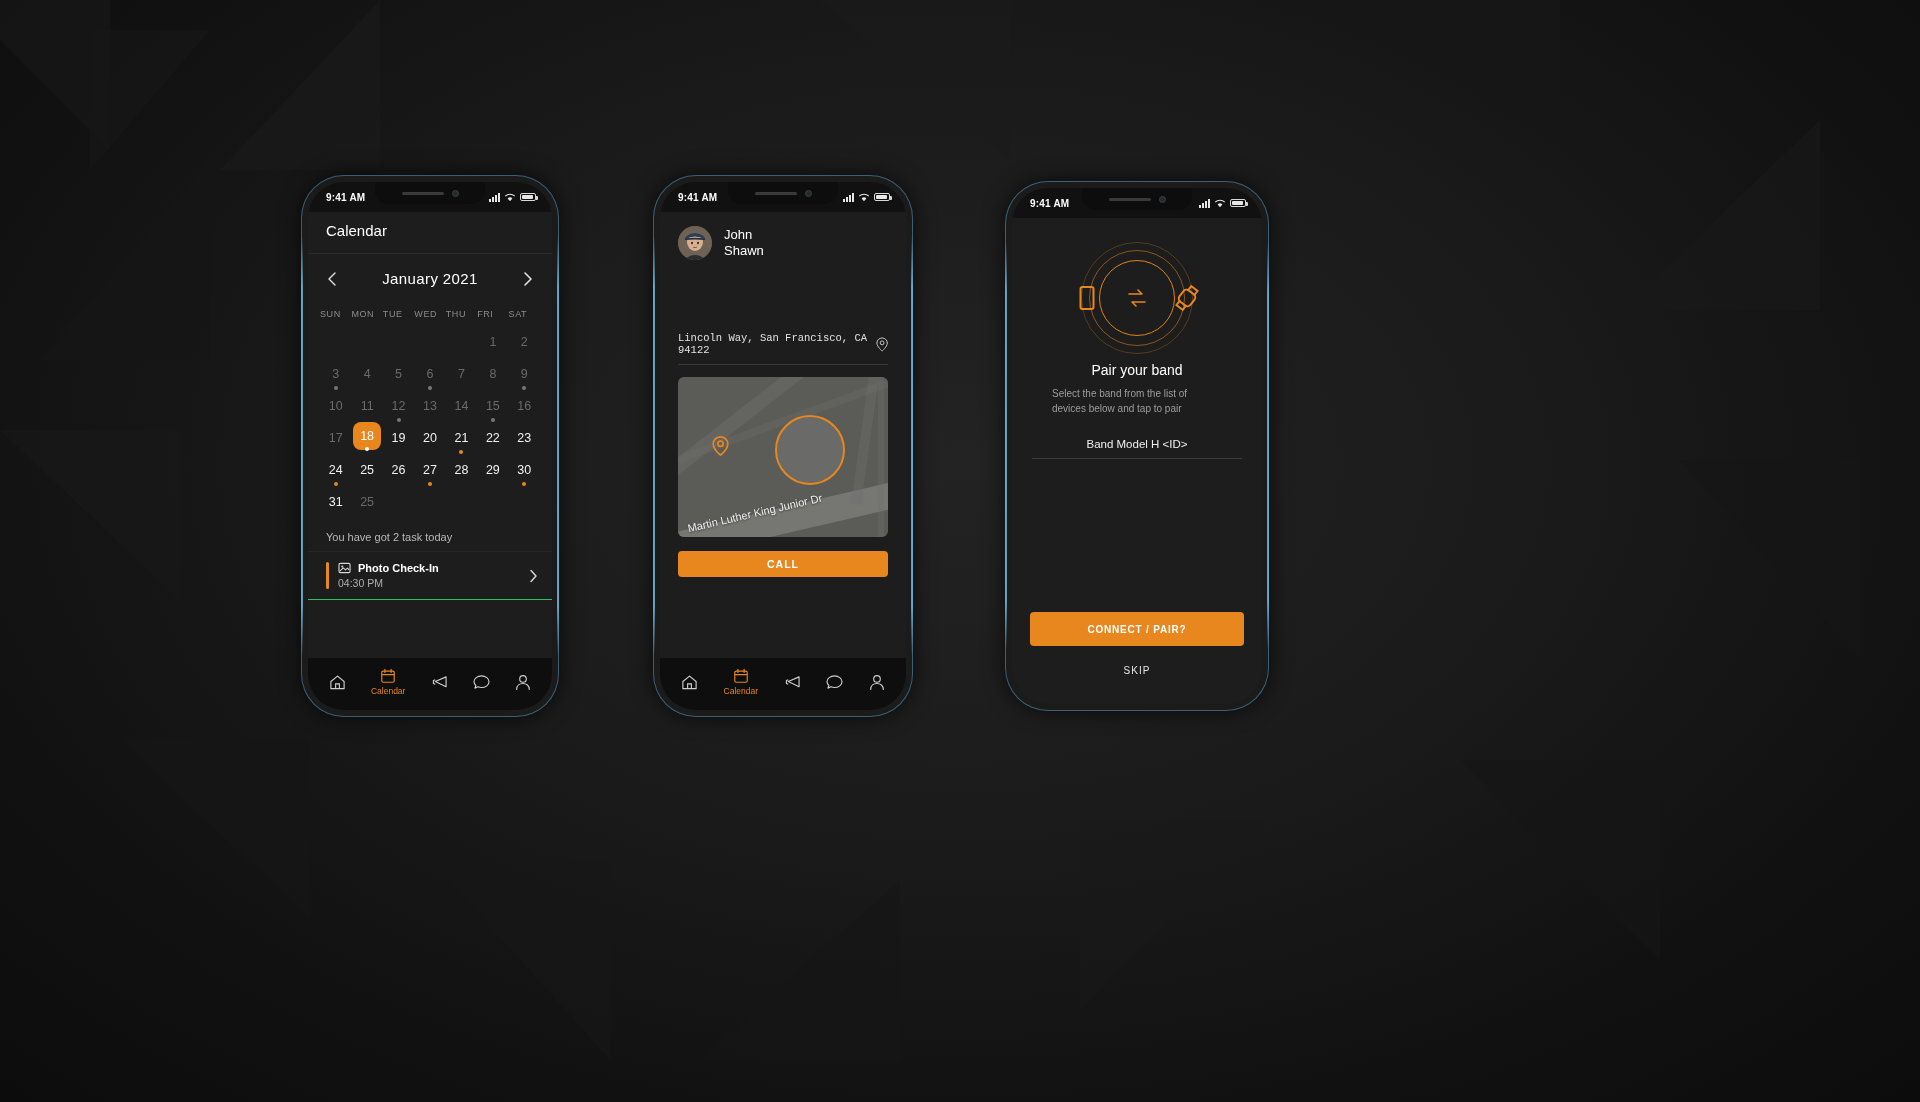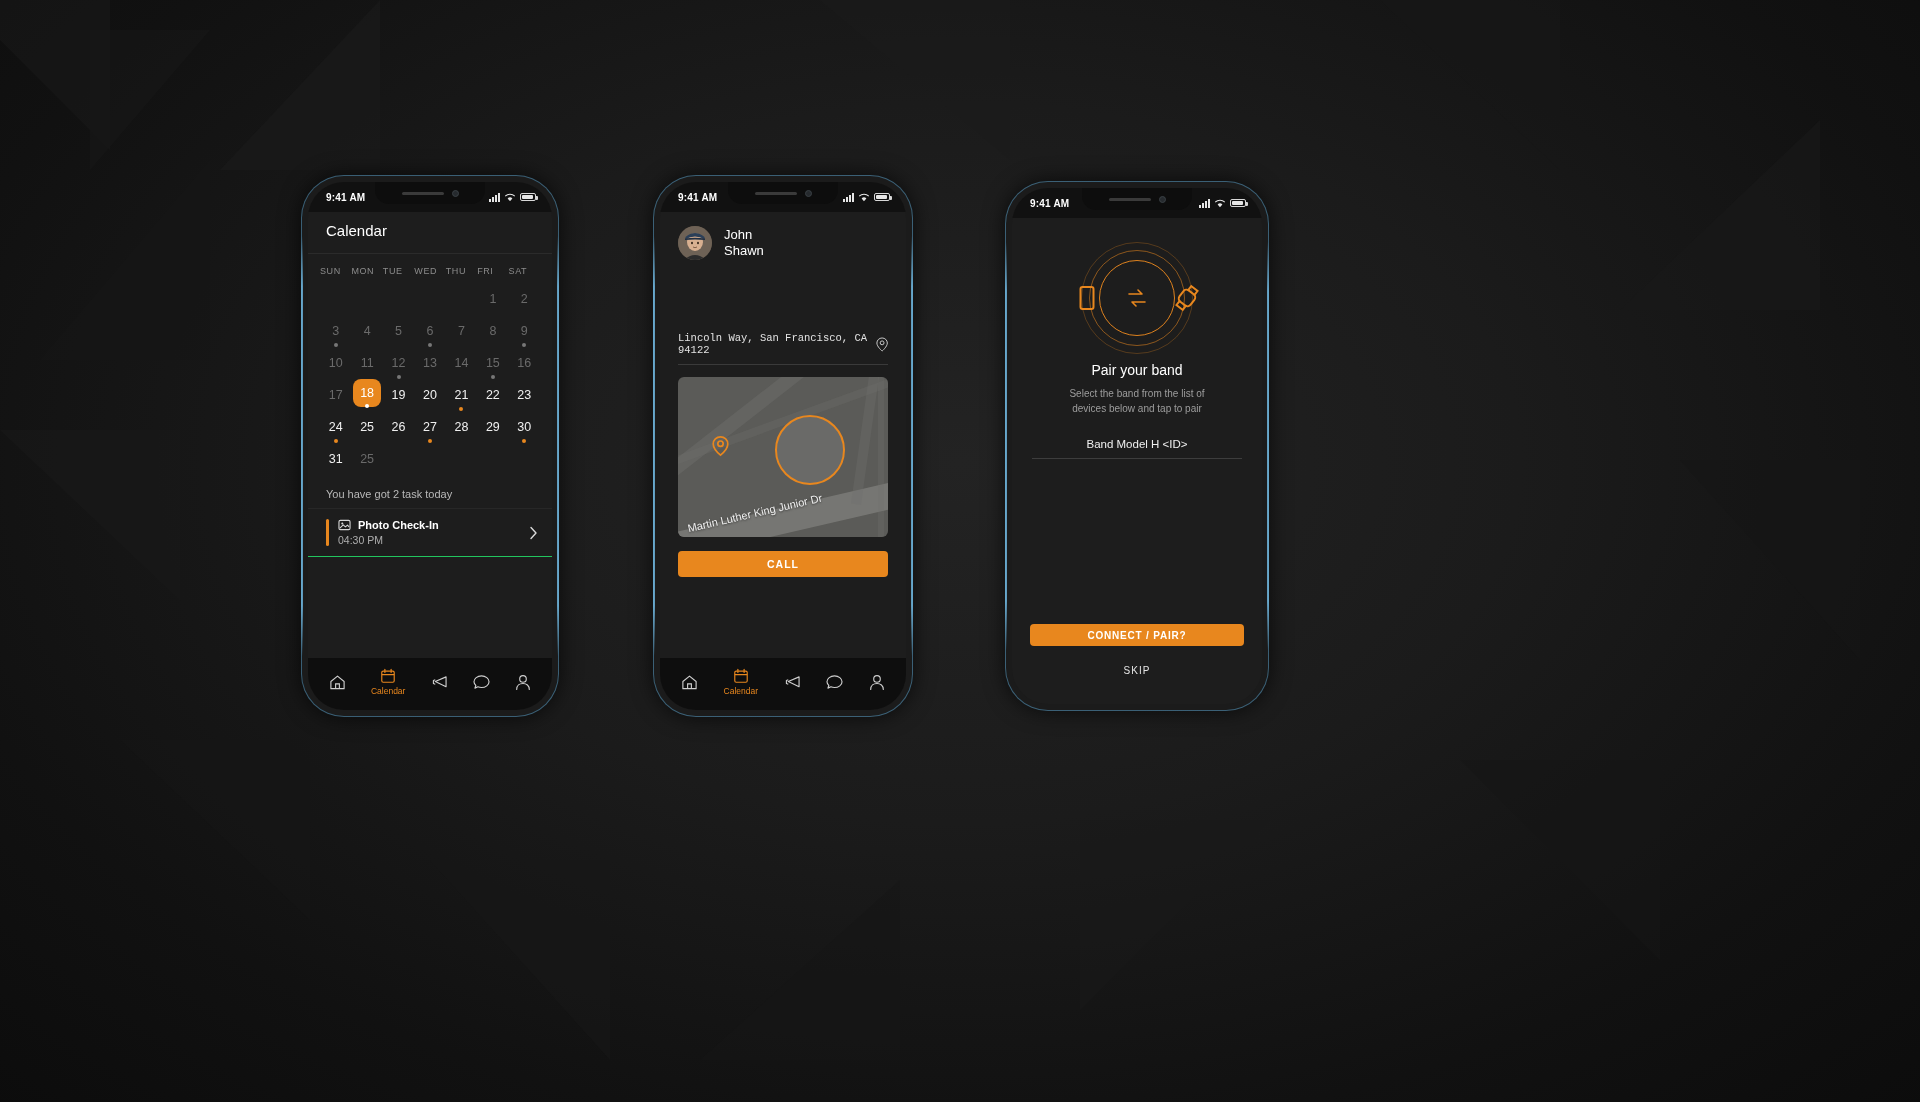--- a/index.html
+++ b/index.html
@@ -251,28 +251,28 @@
     transform: translate(-50%,-50%) translateX(-50px);
     width: 15px; height: 24px;
     border: 2px solid #e8871e; border-radius: 3px;
   }
   .mini-watch {
     position: absolute; left: 50%; top: 50%;
     transform: translate(-50%,-50%) translateX(50px) rotate(38deg);
   }
   .pair-title { text-align: center; font-size: 14px; color: #fff; margin-top: 8px; }
   .pair-sub {
-    text-align: center; font-size: 10px; color: #9d9d9d;
+    font-size: 10px; color: #9d9d9d;
     line-height: 1.5; margin-top: 8px; padding: 0 40px;
   }
   .band-row { padding: 22px 20px 8px; font-size: 11.5px; color: #efefef; text-align: center; }
   .band-div { height: 1px; background: #3d3d3d; margin: 0 20px; }
   .connect-btn {
     position: absolute; left: 18px; right: 18px; bottom: 58px;
-    height: 22px;
+    height: 34px;
     background: #e8871e; color: #fff;
     border-radius: 4px;
     font-size: 10px; font-weight: bold; letter-spacing: .8px;
     display: flex; align-items: center; justify-content: center;
     cursor: pointer;
   }
   .skip-btn {
     position: absolute; left: 0; right: 0; bottom: 28px;
     text-align: center;
     font-size: 10px; letter-spacing: 1px;
@@ -323,20 +323,33 @@
           </svg>
           <div class="batt">
               <span></span>
             </div>
         </div>
       </div>
 
       <div class="p1-title">Calendar</div>
       <div class="divider"></div>
 
+      <div class="month-nav">
+        <div class="chev">
+          <svg width="12" height="16" viewBox="0 0 12 16">
+              <path d="M9 2 L3 8 L9 14" stroke="#e2e2e2" stroke-width="1.4" fill="none" stroke-linecap="round" stroke-linejoin="round"></path>
+            </svg>
+        </div>
+        <div class="month-label">January  2021</div>
+        <div class="chev next">
+          <svg width="12" height="16" viewBox="0 0 12 16">
+              <path d="M3 2 L9 8 L3 14" stroke="#e2e2e2" stroke-width="1.6" fill="none" stroke-linecap="round" stroke-linejoin="round"></path>
+            </svg>
+        </div>
+      </div>
 
       <div class="dow-row" id="p1-dow">
           <div class="dow">SUN</div>
           <div class="dow">MON</div>
           <div class="dow">TUE</div>
           <div class="dow">WED</div>
           <div class="dow">THU</div>
           <div class="dow">FRI</div>
           <div class="dow">SAT</div>
         </div>

